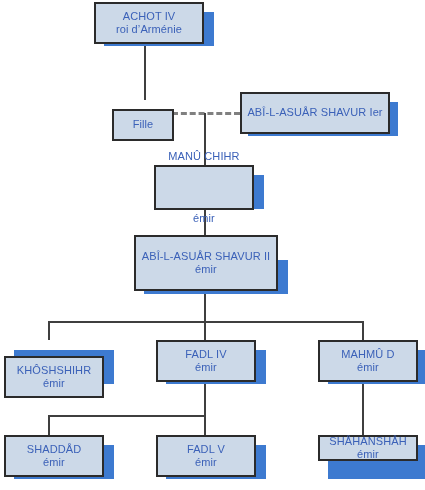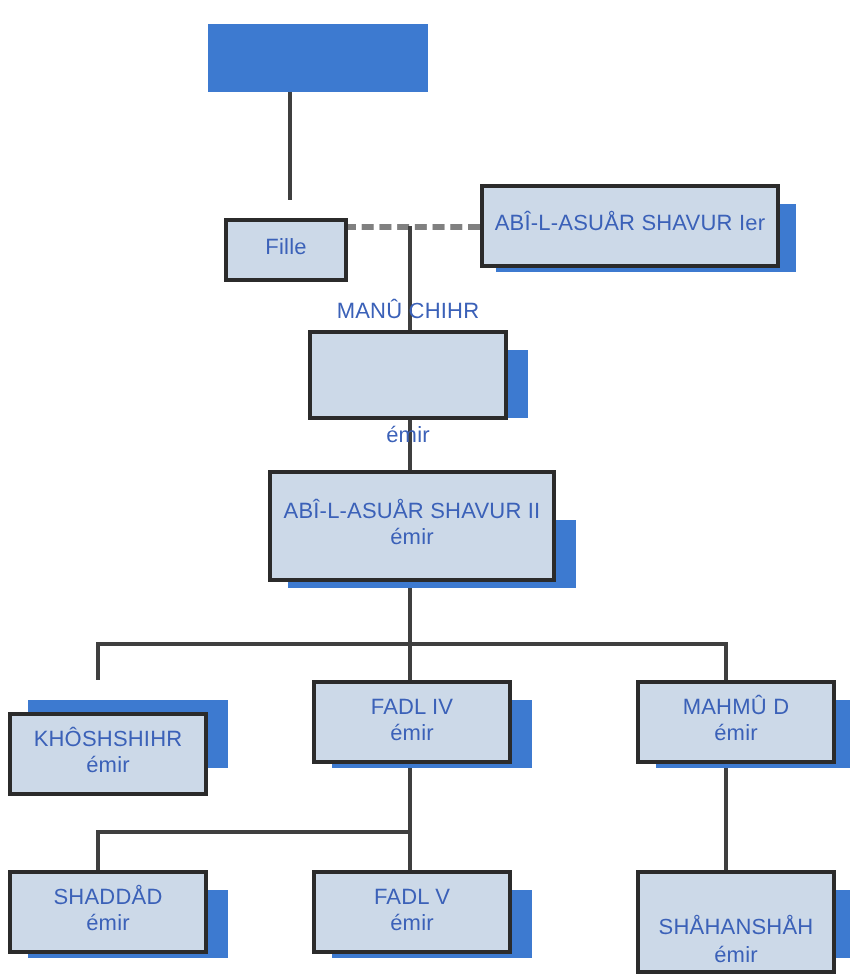--- a/index.html
+++ b/index.html
@@ -92,20 +92,24 @@
   <div class="shadow" style="left:248px; top:102px; width:150px; height:34px;"></div>
   <div class="shadow" style="left:164px; top:175px; width:100px; height:34px;"></div>
   <div class="shadow" style="left:144px; top:260px; width:144px; height:34px;"></div>
   <div class="shadow" style="left:14px; top:350px; width:100px; height:34px;"></div>
   <div class="shadow" style="left:166px; top:350px; width:100px; height:34px;"></div>
   <div class="shadow" style="left:328px; top:350px; width:100px; height:34px;"></div>
   <div class="shadow" style="left:14px; top:445px; width:100px; height:34px;"></div>
   <div class="shadow" style="left:166px; top:445px; width:100px; height:34px;"></div>
   <div class="shadow" style="left:328px; top:445px; width:100px; height:34px;"></div>
 
+  <div class="node" style="left:94px; top:2px; width:110px; height:42px;">
+    <span class="name">ACHOT IV</span>
+    <span class="role">roi d’Arménie</span>
+  </div>
 
   <div class="node small" style="left:112px; top:109px; width:62px; height:32px;">
     <span class="name">Fille</span>
   </div>
 
   <div class="node" style="left:240px; top:92px; width:150px; height:42px;">
     <span class="name">ABÎ-L-ASUÅR SHAVUR Ier</span>
   </div>
 
   <div class="node" style="left:154px; top:165px; width:100px; height:45px;gap:48px;">
@@ -136,18 +140,18 @@
   <div class="node" style="left:4px; top:435px; width:100px; height:42px;">
     <span class="name">SHADDÅD</span>
     <span class="role">émir</span>
   </div>
 
   <div class="node" style="left:156px; top:435px; width:100px; height:42px;">
     <span class="name">FADL V</span>
     <span class="role">émir</span>
   </div>
 
-  <div class="node" style="left:318px; top:435px; width:100px; height:52px;justify-content:flex-end;">
+  <div class="node" style="left:318px; top:435px; width:100px; height:26px;">
     <span class="name">SHÅHANSHÅH</span>
     <span class="role">émir</span>
   </div>
 
 </div>
 
 </body></html>

